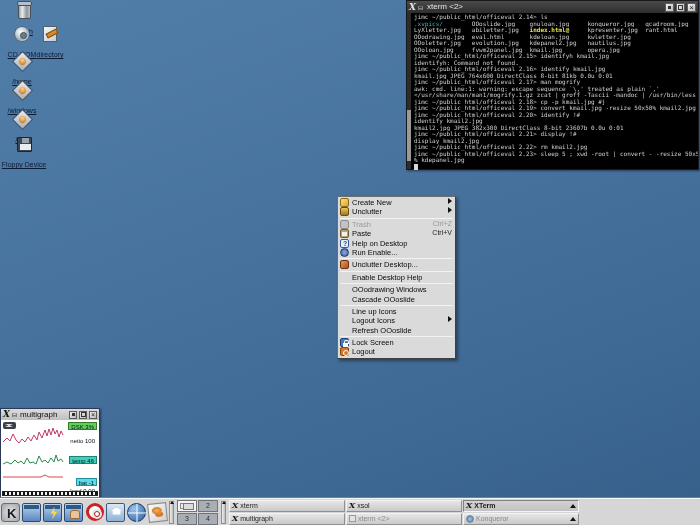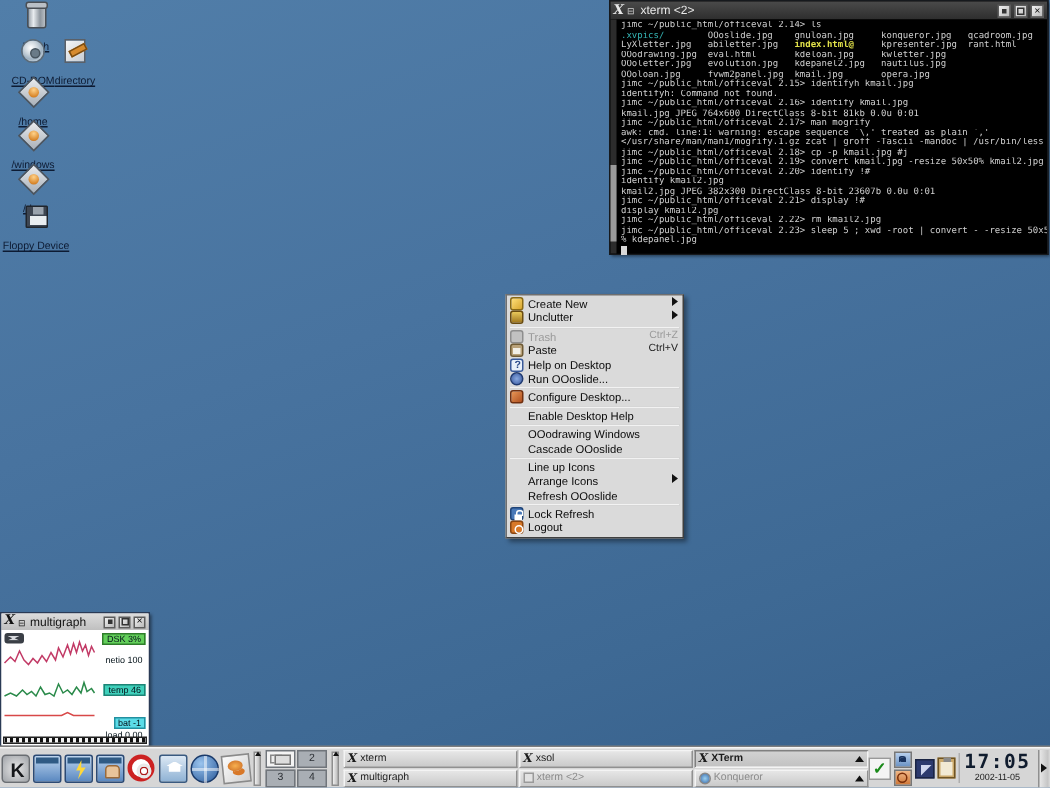--- a/index.html
+++ b/index.html
@@ -238,26 +238,26 @@
     <span class="mico ic-paste"></span>
     <span class="mlabel">Paste</span>
     <span class="mshort">Ctrl+V</span>
   </div>
   <div class="mi">
     <span class="mico ic-help"></span>
     <span class="mlabel">Help on Desktop</span>
   </div>
   <div class="mi">
     <span class="mico ic-run"></span>
-    <span class="mlabel">Run OOoslide...</span>
+    <span class="mlabel">Run Enable...</span>
   </div>
   <div class="msep"></div>
   <div class="mi">
     <span class="mico ic-configure"></span>
-    <span class="mlabel">Configure Desktop...</span>
+    <span class="mlabel">Unclutter Desktop...</span>
   </div>
   <div class="msep"></div>
   <div class="mi">
     <span class="mico none"></span>
     <span class="mlabel">Enable Desktop Help</span>
   </div>
   <div class="msep"></div>
   <div class="mi">
     <span class="mico none"></span>
     <span class="mlabel">OOodrawing Windows</span>
@@ -266,31 +266,31 @@
     <span class="mico none"></span>
     <span class="mlabel">Cascade OOoslide</span>
   </div>
   <div class="msep"></div>
   <div class="mi">
     <span class="mico none"></span>
     <span class="mlabel">Line up Icons</span>
   </div>
   <div class="mi">
     <span class="mico none"></span>
-    <span class="mlabel">Arrange Icons</span>
+    <span class="mlabel">Logout Icons</span>
     <span class="msub"></span>
   </div>
   <div class="mi">
     <span class="mico none"></span>
     <span class="mlabel">Refresh OOoslide</span>
   </div>
   <div class="msep"></div>
   <div class="mi">
     <span class="mico ic-lock"></span>
-    <span class="mlabel">Lock Refresh</span>
+    <span class="mlabel">Lock Screen</span>
   </div>
   <div class="mi">
     <span class="mico ic-logout"></span>
     <span class="mlabel">Logout</span>
   </div>
 </div>
 
 <div class="window" id="mg-win">
   <div class="tbar">
     <span class="xlogo">X</span>
@@ -383,27 +383,13 @@
       <span class="miconbox"></span>
       <span>xterm &lt;2&gt;</span>
     </div>
     <div class="task minzd">
       <span class="kicon"></span>
       <span>Konqueror</span>
       <span class="uparrow"></span>
     </div>
   </div>
 
-  <div class="tray">
-    <div class="tr-check"></div>
-    <div class="locklogout">
-      <div class="sq sq-lock"></div>
-      <div class="sq sq-logout"></div>
-    </div>
-    <div class="tr-arrow"></div>
-    <div class="tr-clip"></div>
-    <div class="clock">
-      <div class="time">17:05</div>
-      <div class="date">2002-11-05</div>
-    </div>
-    <div class="hidebtn"></div>
-  </div>
 </div>
 
 </body></html>

